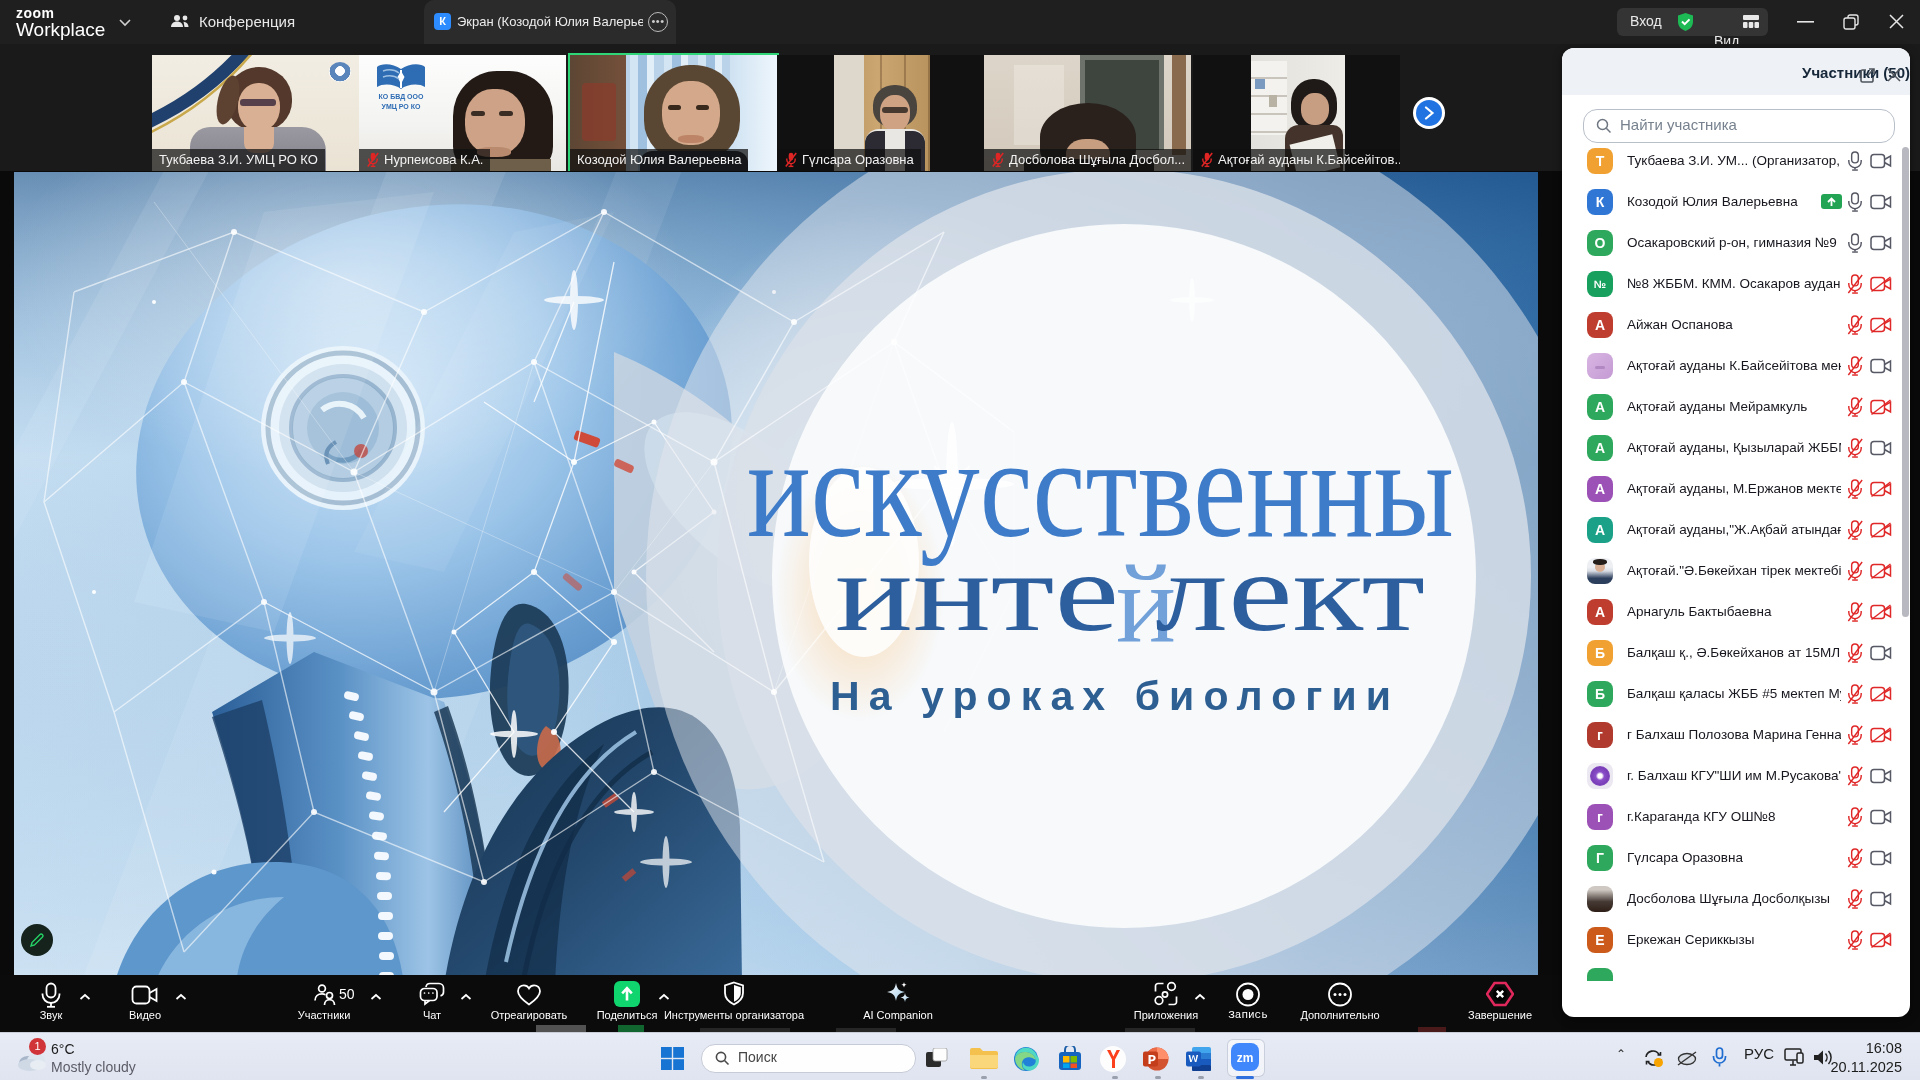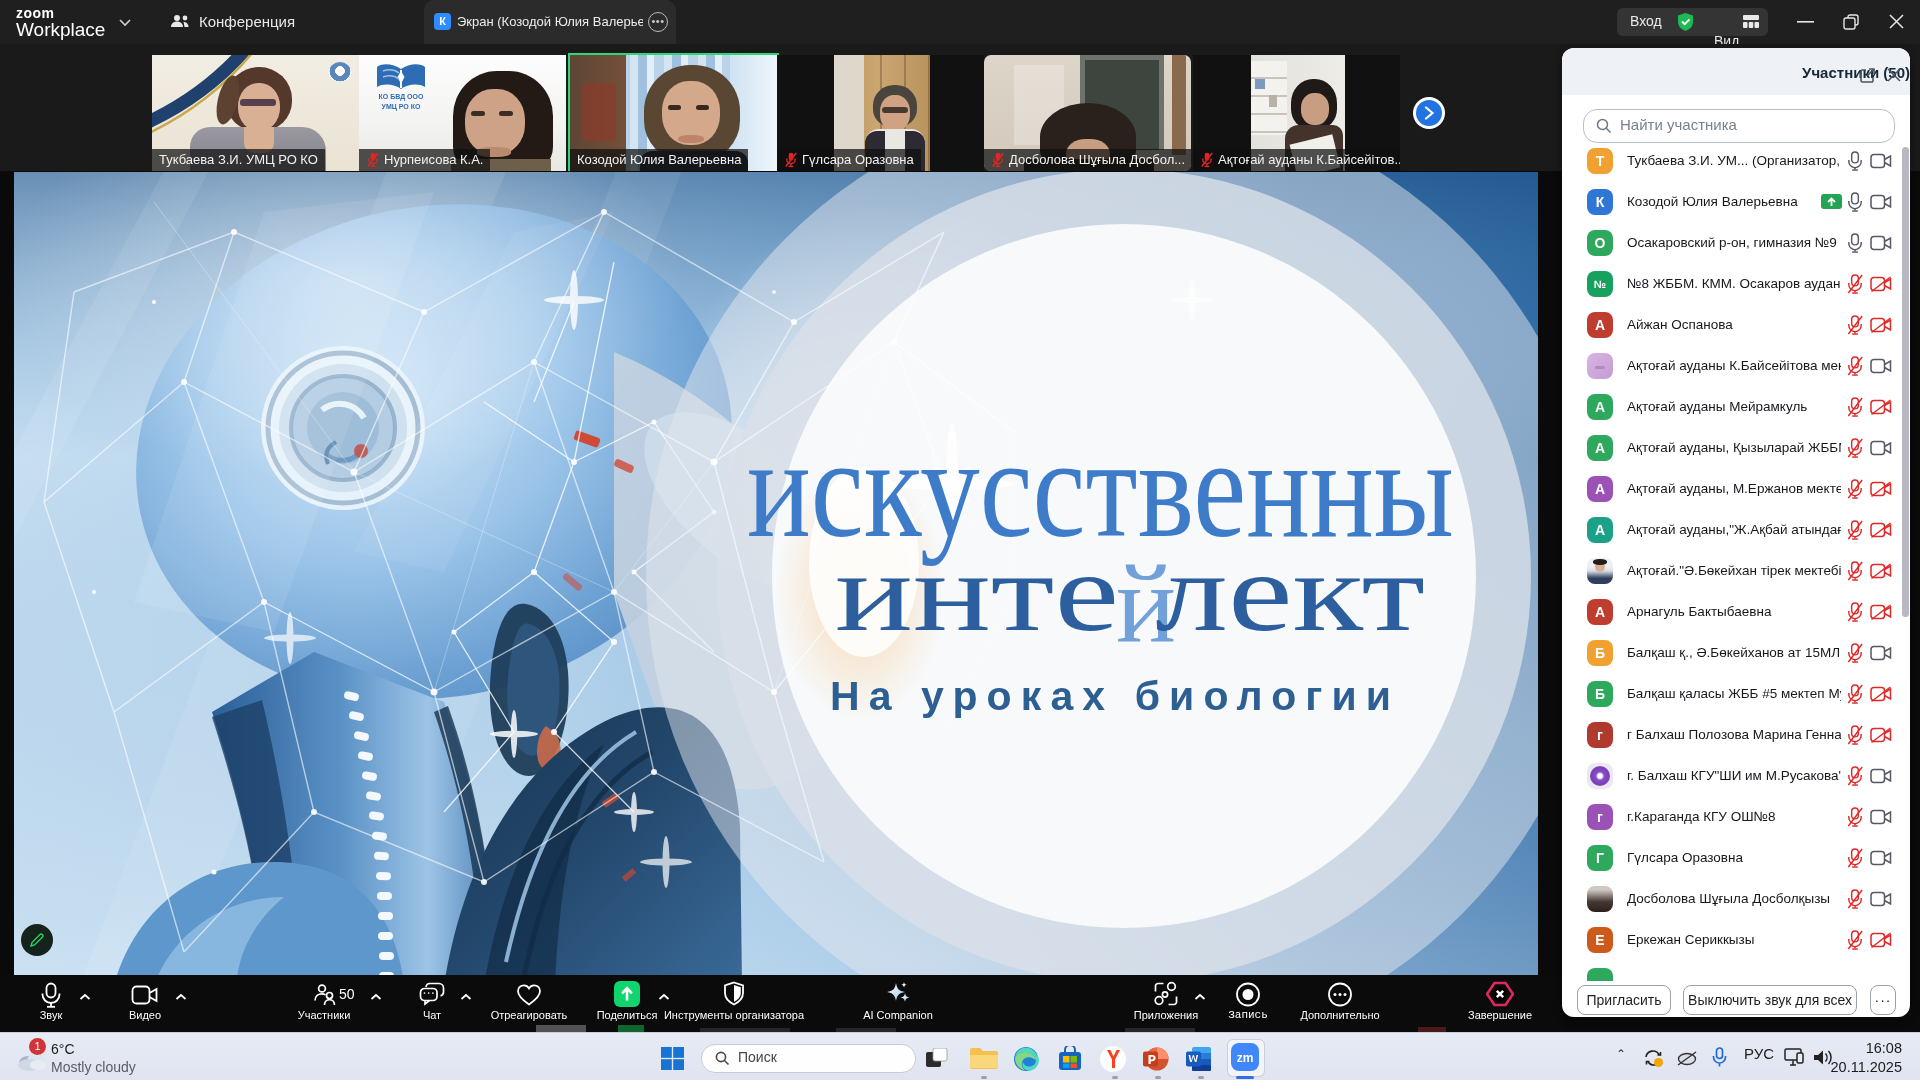--- a/index.html
+++ b/index.html
@@ -202,21 +202,21 @@
   <div style="position:absolute;left:96px;top:30px;width:44px;height:42px;border-radius:48% 48% 42% 42%;background:#4a443e;"></div>
   <div style="position:absolute;left:103px;top:40px;width:30px;height:36px;border-radius:46%;background:#cfa283;"></div>
   <div style="position:absolute;left:105px;top:52px;width:26px;height:6px;border-radius:3px;background:#241f1c;opacity:.8;"></div>
   <div style="position:absolute;left:88px;top:74px;width:60px;height:42px;border-radius:14px 14px 0 0;background:#e9e7e3;"></div>
   <div style="position:absolute;left:88px;top:76px;width:20px;height:40px;border-radius:12px 0 0 0;background:#2c2a32;"></div>
   <div style="position:absolute;left:128px;top:76px;width:20px;height:40px;border-radius:0 12px 0 0;background:#2c2a32;"></div>
   <div class="nlabel"><svg width="14" height="16" viewBox="0 0 14 16">
             <use href="#micrf"></use>
           </svg>Гүлсара Оразовна</div>
 </div>
-    <div class="thumb" id="th5" style="left:984px;width:207px;border-radius:7px;">
+    <div class="thumb" id="th5" style="left:984px;width:207px;">
   <div style="position:absolute;inset:0;background:linear-gradient(180deg,#ddd5c9,#d2c9bb);"></div>
   <div style="position:absolute;left:96px;top:0;width:74px;height:90px;background:#3e443e;border:5px solid #6d726b;border-bottom:none;"></div>
   <div style="position:absolute;left:188px;top:0;width:14px;height:100px;background:#8a6a4c;"></div>
   <div style="position:absolute;left:30px;top:10px;width:50px;height:80px;background:rgba(255,255,255,.25);"></div>
   <div style="position:absolute;left:56px;top:48px;width:96px;height:68px;border-radius:50% 50% 30% 30%;background:#2a211c;"></div>
   <div style="position:absolute;left:82px;top:84px;width:44px;height:32px;border-radius:45%;background:#c79e80;"></div>
   <div style="position:absolute;left:40px;top:104px;width:130px;height:12px;background:#1d1a18;"></div>
   <div class="nlabel"><svg width="14" height="16" viewBox="0 0 14 16">
             <use href="#micrf"></use>
           </svg>Досболова Шұғыла Досбол...</div>
@@ -990,19 +990,14 @@
           <svg class="pic1" width="18" height="21" viewBox="0 0 18 21">
             <use href="#micr"></use>
           </svg>
           <svg class="pic2" width="22" height="17" viewBox="0 0 22 17">
             <use href="#camr"></use>
           </svg>
         </div>
       <div class="abs" style="left:25px;top:920px;width:26px;height:13px;border-radius:8px 8px 0 0;background:#2ea85c;"></div>
     </div>
     <div class="abs" id="scrollbar"></div>
-    <div class="abs" id="pbtns">
-      <div class="pbtn" style="left:15px;top:12px;width:92px;">Пригласить</div>
-      <div class="pbtn" style="left:121px;top:12px;width:172px;">Выключить звук для всех</div>
-      <div class="pbtn" style="left:308px;top:12px;width:24px;letter-spacing:1px;">···</div>
-    </div>
   </div>
 </div>
 
 </body></html>

